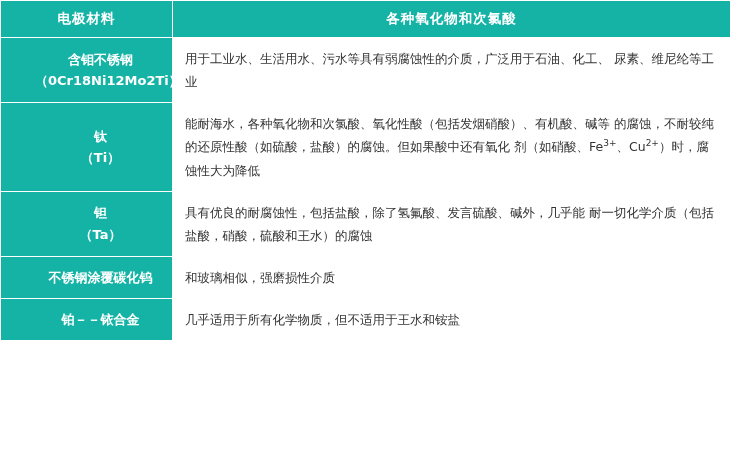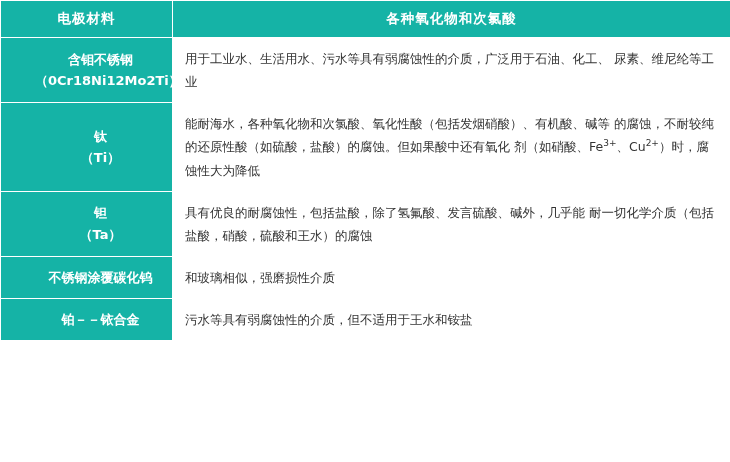--- a/index.html
+++ b/index.html
@@ -130,19 +130,19 @@
         <td class="desc">
           <span class="desc-line">和玻璃相似，强磨损性介质</span>
         </td>
       </tr>
 
       <tr>
         <td class="mat">
           <span class="mat-line">铂－－铱合金</span>
         </td>
         <td class="desc">
-          <span class="desc-line">污水等具有弱腐蚀性的介质，但不适用于王水和铵盐</span>
+          <span class="desc-line">几乎适用于所有化学物质，但不适用于王水和铵盐</span>
         </td>
       </tr>
 
     </tbody>
   </table>
 </div>
 
 </body></html>

